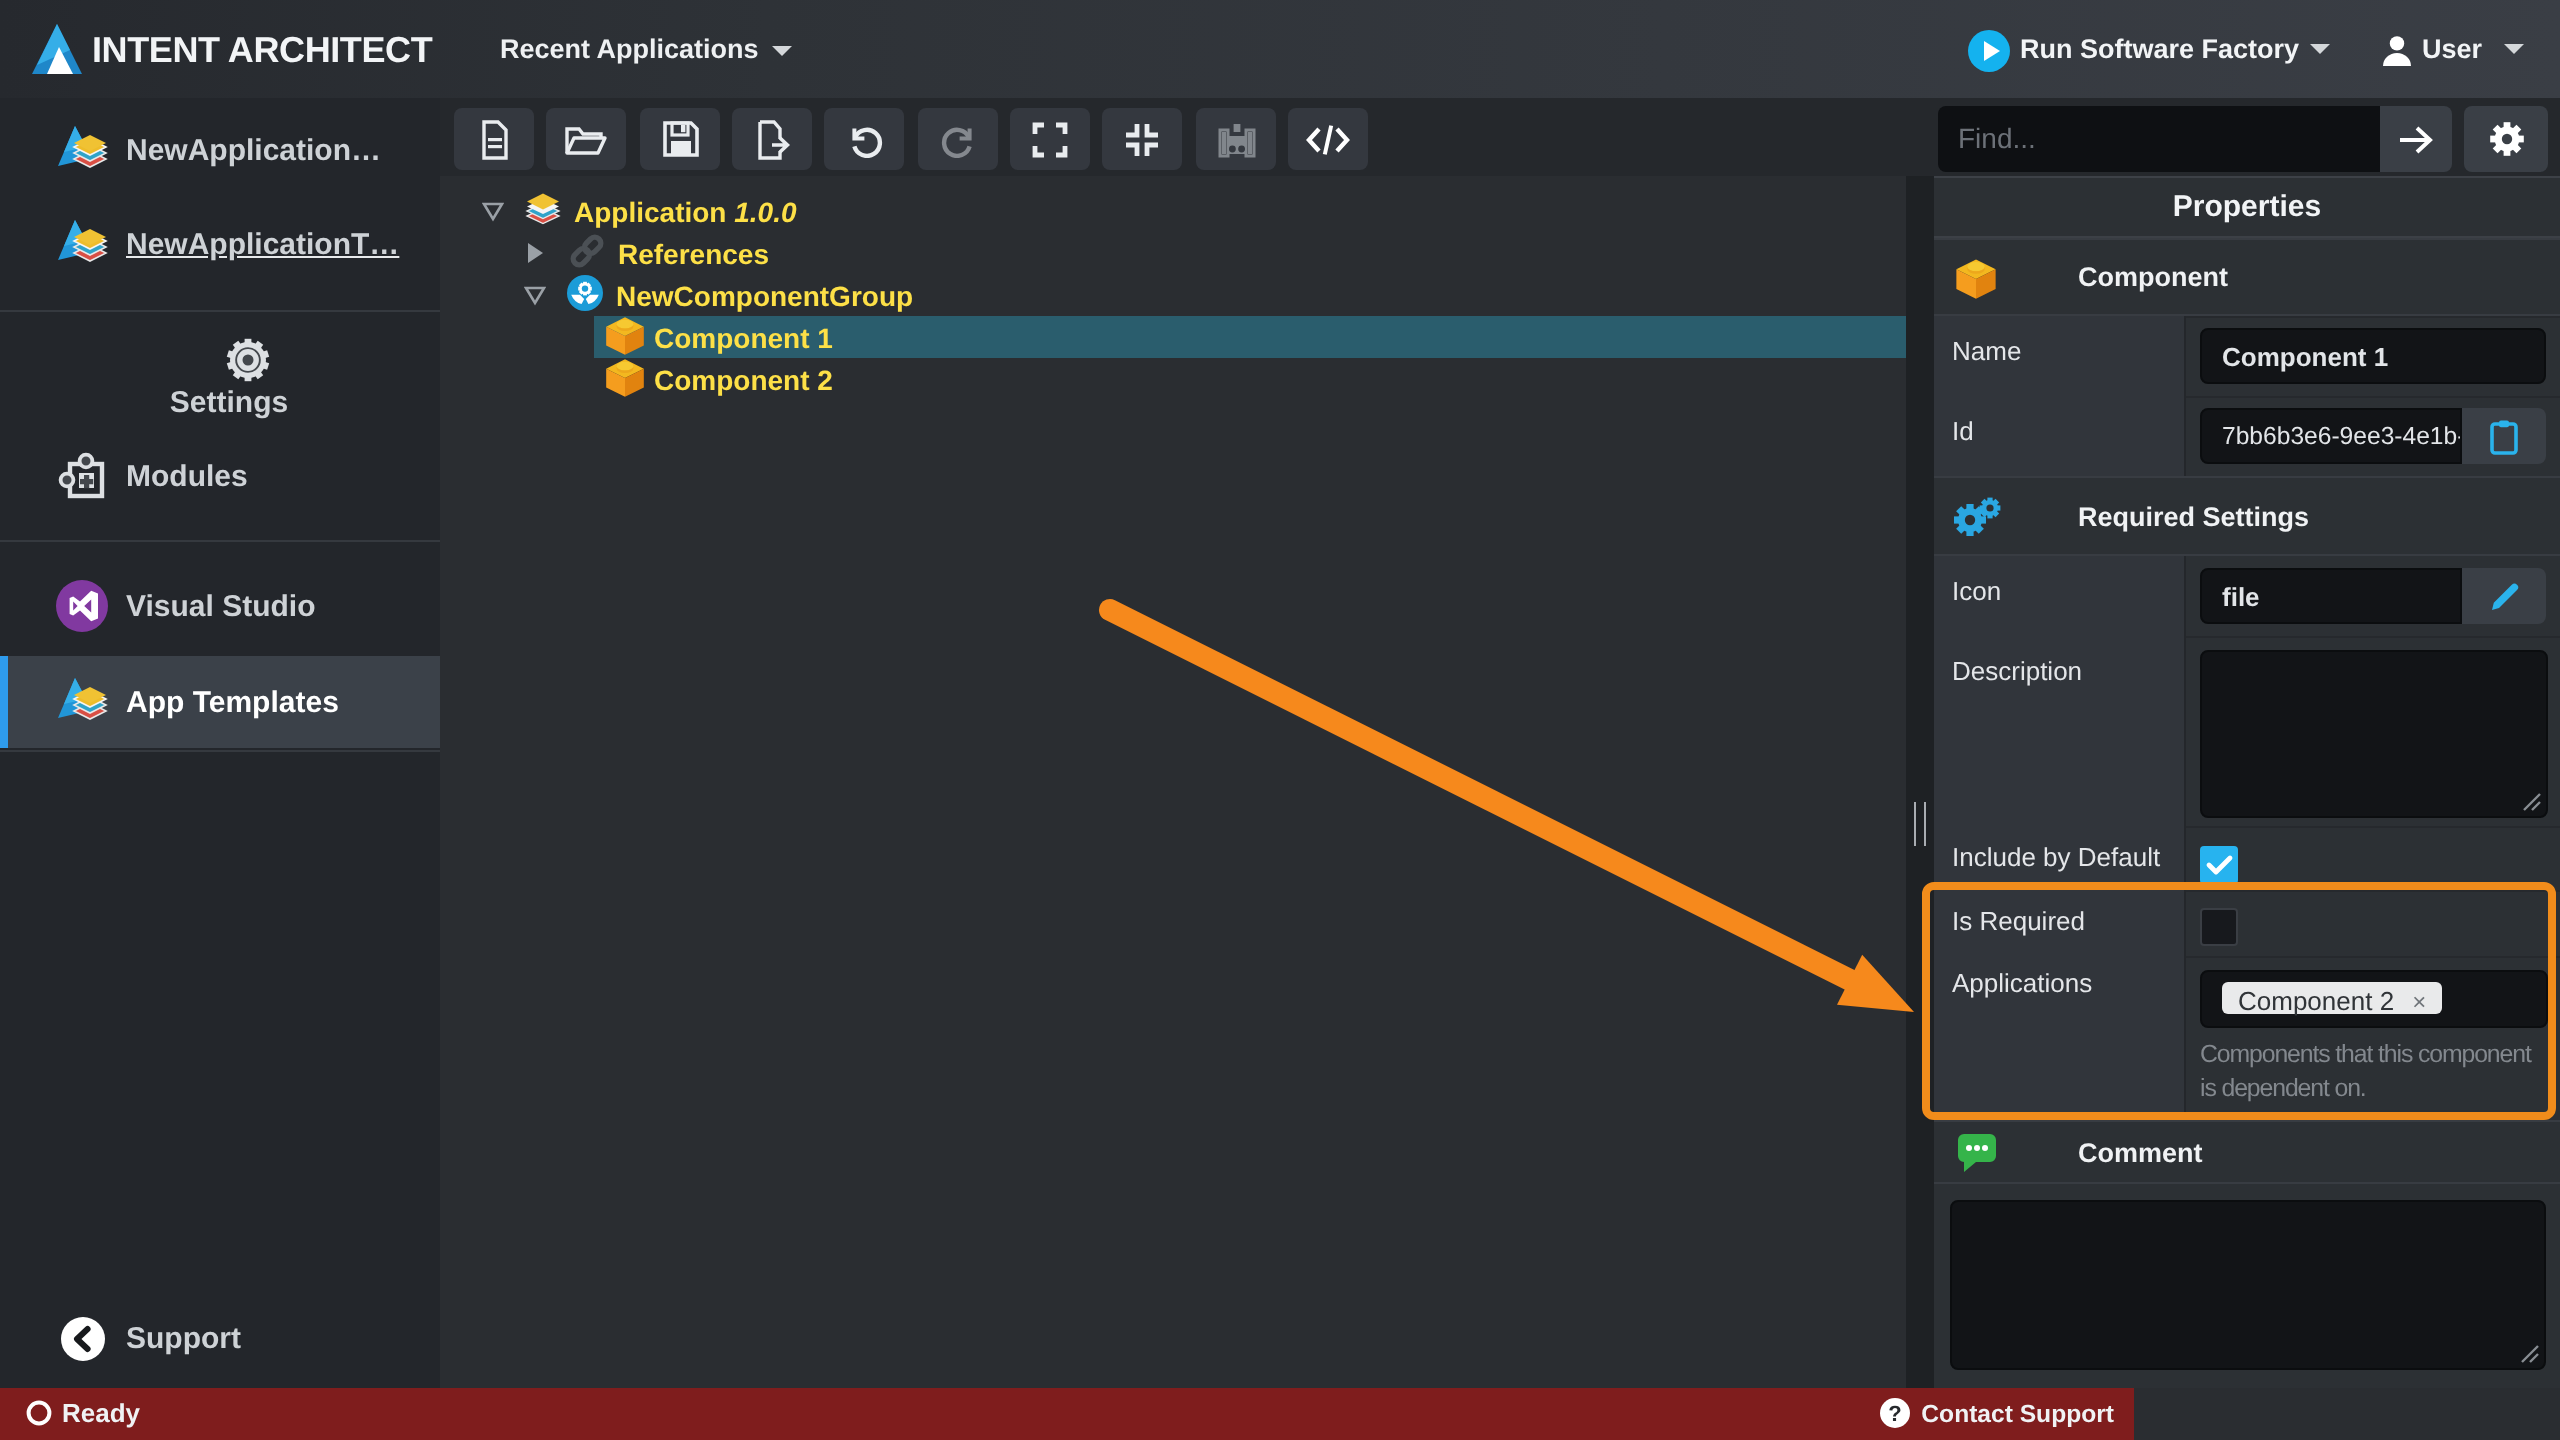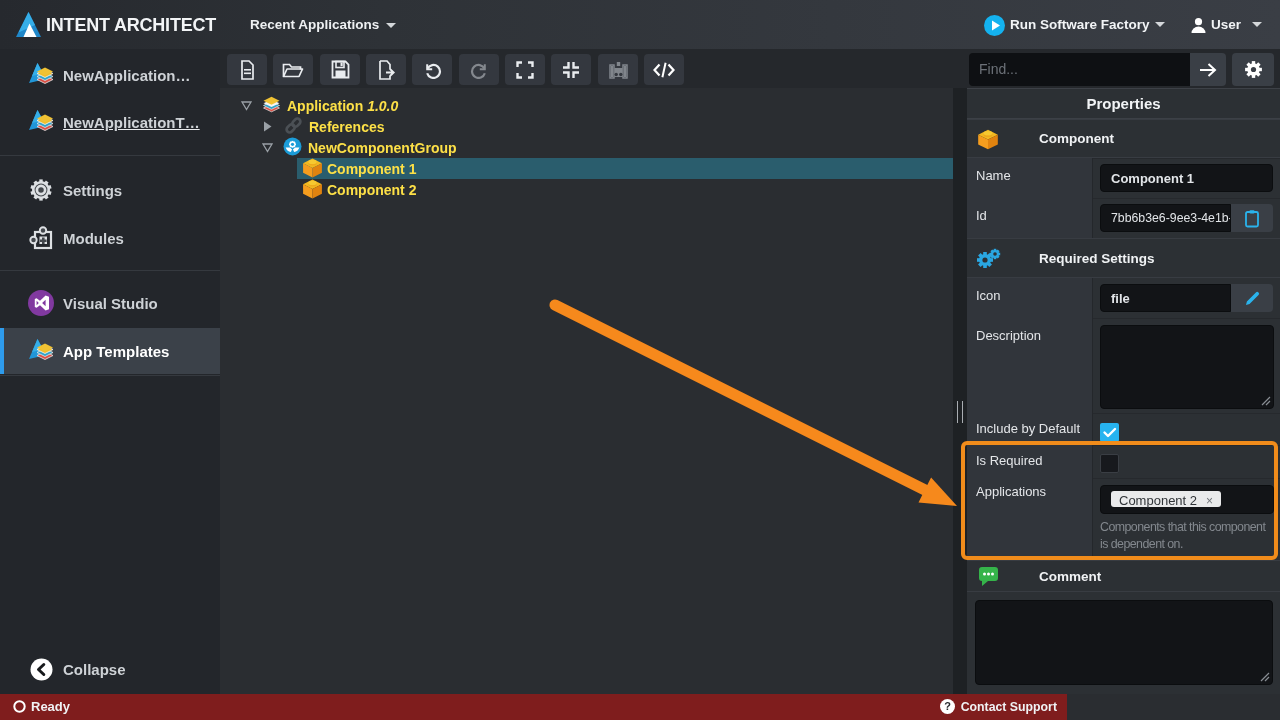--- a/index.html
+++ b/index.html
@@ -206,21 +206,21 @@
             <polygon points="17,13.5 25,17.5 17,21.5 9,17.5" fill="#d94f44" stroke="#e8e8e8" stroke-width="0.8"></polygon>
             <polygon points="17,10.5 25,14.5 17,18.5 9,14.5" fill="#2fa3c9" stroke="#e8e8e8" stroke-width="0.8"></polygon>
             <polygon points="17,7.5 25,11.5 17,15.5 9,11.5" fill="#eebc2a" stroke="#f5f5f5" stroke-width="0.8"></polygon>
             <polygon points="17,5.5 25,9.5 17,13.5 9,9.5" fill="#f0c233"></polygon>
           </g>
         </svg>
       </span>
       <span class="lb">NewApplicationT…</span>
     </div>
   <div class="sbsep" style="top:106px;"></div>
-  <div class="sbitem" style="top:118px;">
+  <div class="sbitem" style="top:118px;flex-direction:column;">
       <span class="ic" id="ic-settings">
         <svg width="26" height="26" viewBox="0 0 26 26">
           <circle cx="13" cy="13" r="9" fill="#dde0e3"></circle>
           <rect x="11.3" y="2.4" width="3.4" height="4.6" fill="#dde0e3" transform="rotate(0 13 13)"></rect>
           <rect x="11.3" y="2.4" width="3.4" height="4.6" fill="#dde0e3" transform="rotate(36 13 13)"></rect>
           <rect x="11.3" y="2.4" width="3.4" height="4.6" fill="#dde0e3" transform="rotate(72 13 13)"></rect>
           <rect x="11.3" y="2.4" width="3.4" height="4.6" fill="#dde0e3" transform="rotate(108 13 13)"></rect>
           <rect x="11.3" y="2.4" width="3.4" height="4.6" fill="#dde0e3" transform="rotate(144 13 13)"></rect>
           <rect x="11.3" y="2.4" width="3.4" height="4.6" fill="#dde0e3" transform="rotate(180 13 13)"></rect>
           <rect x="11.3" y="2.4" width="3.4" height="4.6" fill="#dde0e3" transform="rotate(216 13 13)"></rect>
@@ -272,21 +272,21 @@
       <span class="lb" style="color:#fff;">App Templates</span>
     </div>
   <div class="sbsep" style="top:326px;"></div>
   <div class="sbitem" style="top:597px;">
       <span class="ic" id="ic-collapse">
         <svg width="25" height="25" viewBox="0 0 25 25">
           <circle cx="12.5" cy="12.5" r="11" fill="#fff"></circle>
           <path d="M14.8 7.5 L9.5 12.5 l5.3 5" fill="none" stroke="#17191c" stroke-width="3" stroke-linecap="round" stroke-linejoin="round"></path>
         </svg>
       </span>
-      <span class="lb">Collapse</span>
+      <span class="lb">Support</span>
     </div>
 </div>
 
 <div id="tree">
   <div id="selrow"></div>
   <div class="trow" style="left:0;top:7px;">
       <span id="t-exp1"><svg width="11" height="10" viewBox="0 0 11 10" style="margin-left:21px;">
           <polygon points="1,1 10,1 5.5,8.5" fill="none" stroke="#9aa0a6" stroke-width="1.3"></polygon>
         </svg></span>
       <span id="t-ic1"><svg width="19" height="19" viewBox="0 0 19 19" style="margin-left:10px;">

